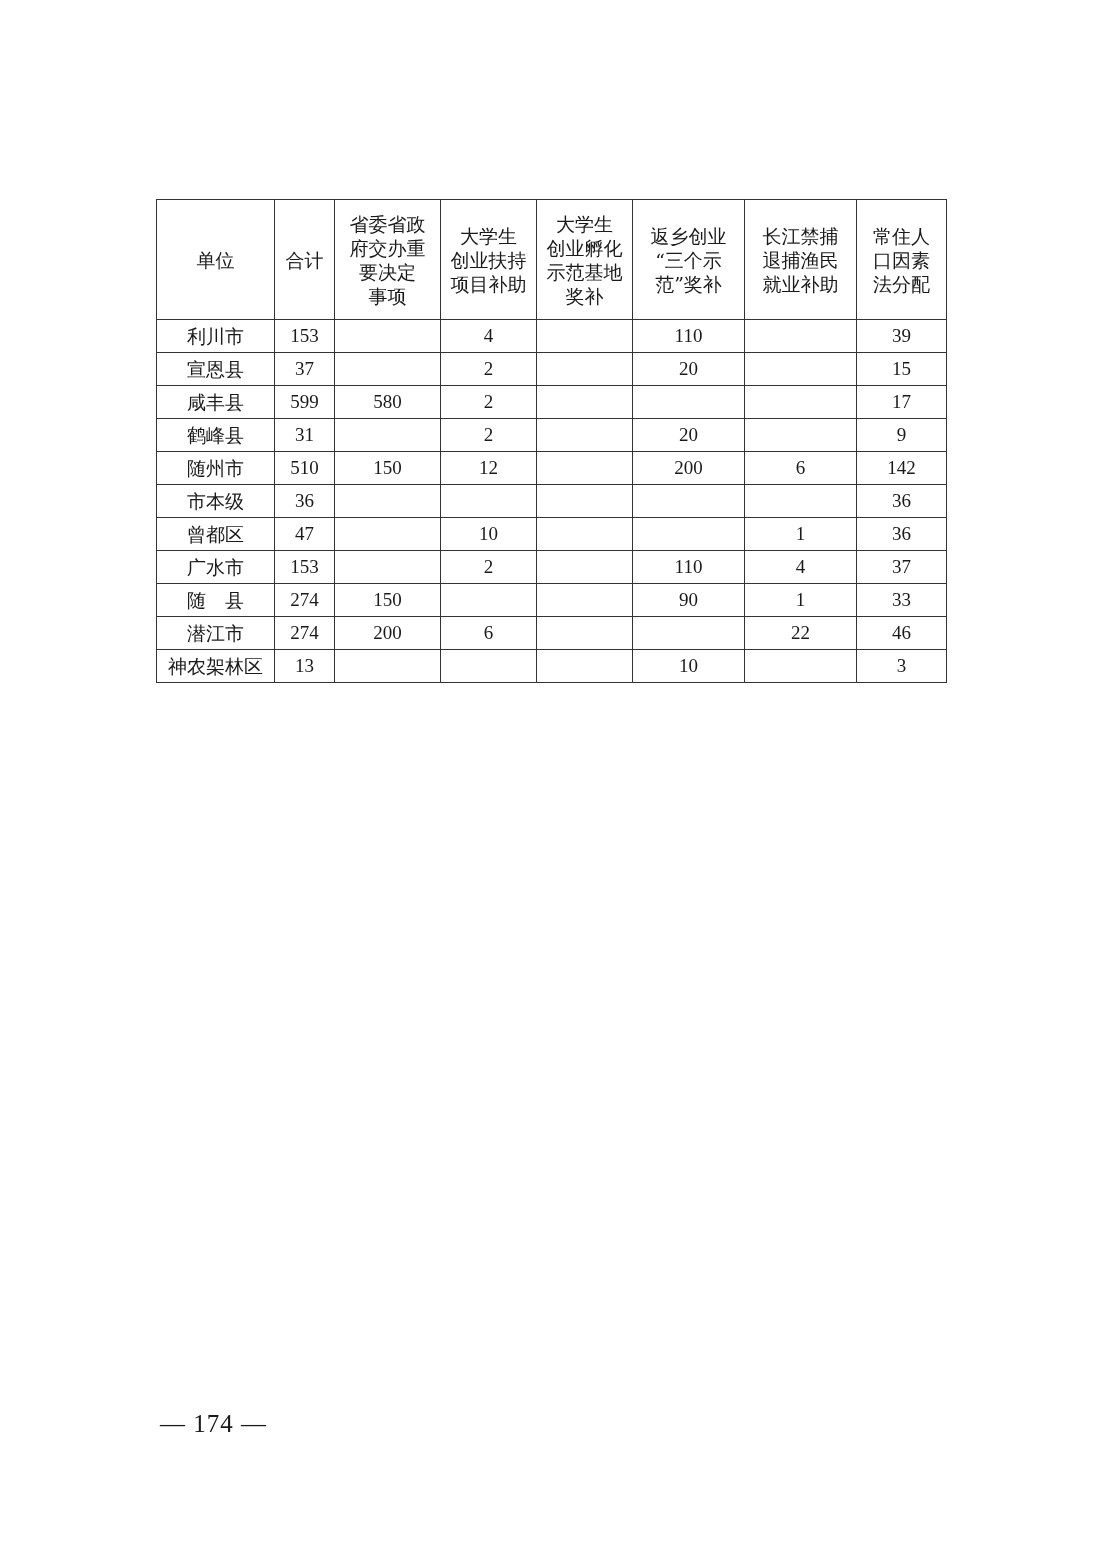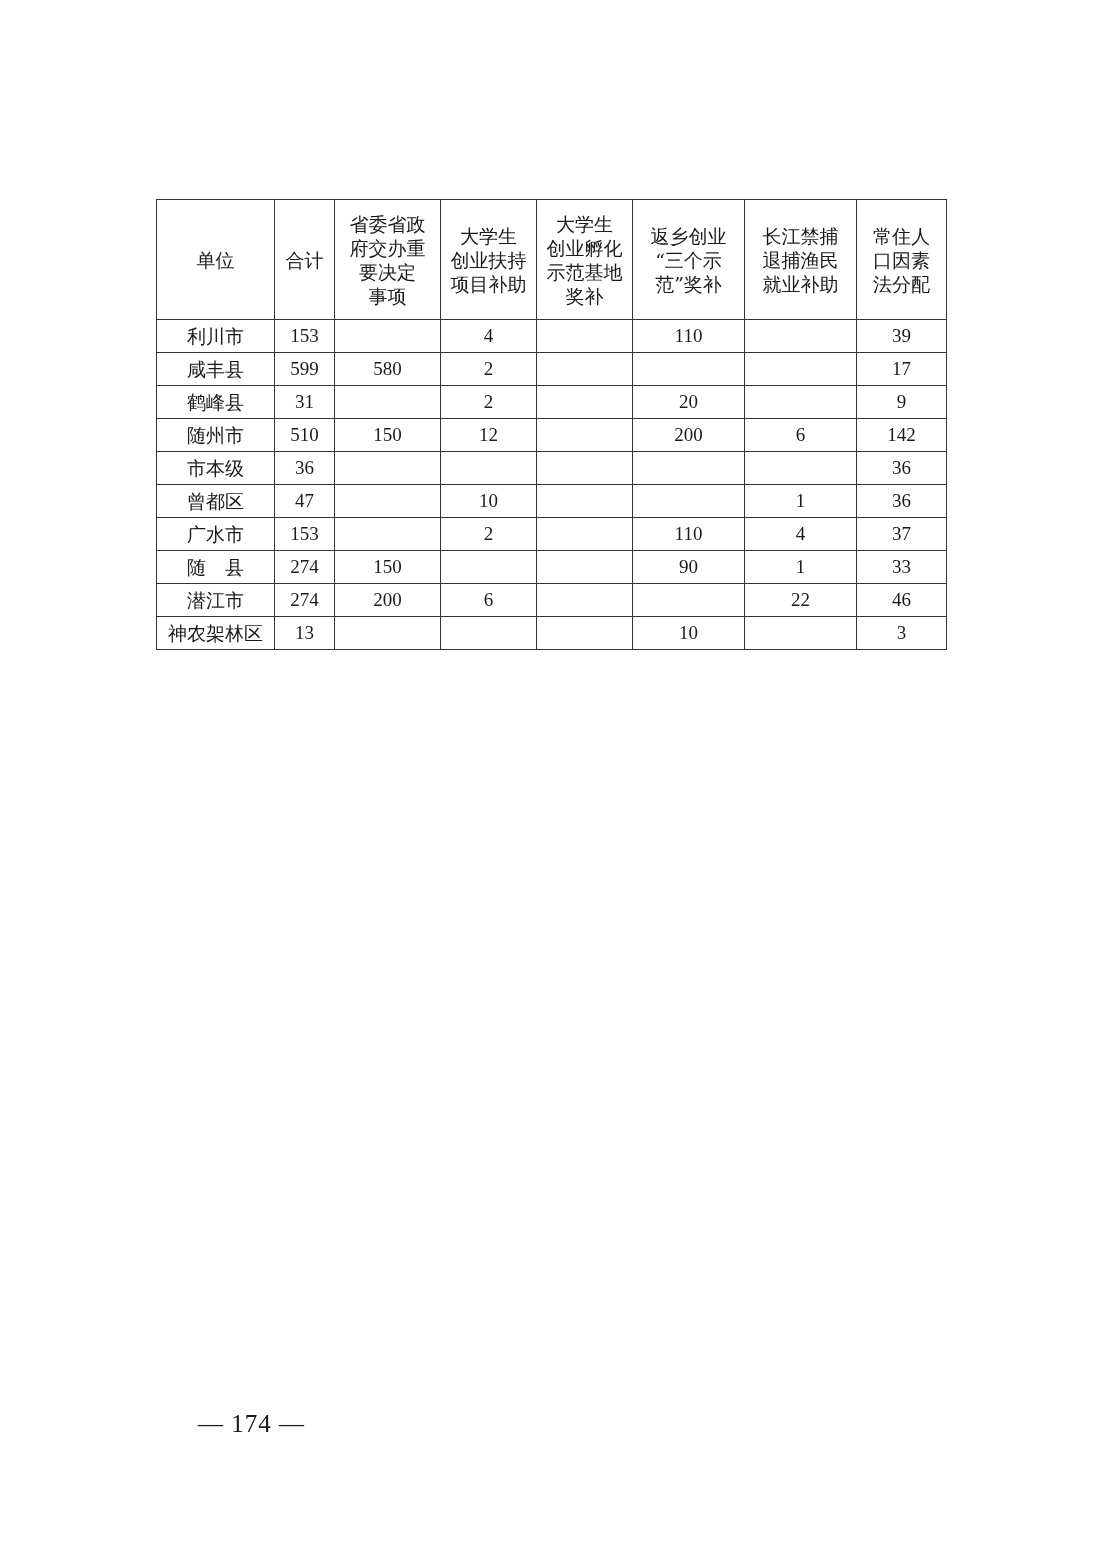--- a/index.html
+++ b/index.html
@@ -22,21 +22,20 @@
     }
     table.data th { height: 119px; line-height: 24px; white-space: normal; }
     th .hdr { display: block; line-height: 24px; }
     td.unit-sub { text-align: left; padding-left: 24px; margin-left: 19px; }
     td.unit-top { text-align: left; padding-left: 0; }
     .num { font-family: "Liberation Serif", "DejaVu Serif", serif; font-size: 20px; }
     .page-number {
       position: absolute; left: 160px; top: 1410px;
       font-family: "Liberation Serif", serif; font-size: 25px;
       letter-spacing: 1px;
-      margin-left: 38px;
     }
   </style>
 </head>
 <body>
 
 <table class="data">
   <colgroup>
     <col style="width:118px">
     <col style="width:60px">
     <col style="width:106px">
@@ -93,20 +92,30 @@
         <td class="unit-sub">利川市</td>
         <td class="num">153</td>
         <td class="num"></td>
         <td class="num">4</td>
         <td class="num"></td>
         <td class="num">110</td>
         <td class="num"></td>
         <td class="num">39</td>
       </tr>
       <tr>
+        <td class="unit-sub">宣恩县</td>
+        <td class="num">37</td>
+        <td class="num"></td>
+        <td class="num">2</td>
+        <td class="num"></td>
+        <td class="num">20</td>
+        <td class="num"></td>
+        <td class="num">15</td>
+      </tr>
+      <tr>
         <td class="unit-sub">咸丰县</td>
         <td class="num">599</td>
         <td class="num">580</td>
         <td class="num">2</td>
         <td class="num"></td>
         <td class="num"></td>
         <td class="num"></td>
         <td class="num">17</td>
       </tr>
       <tr>

